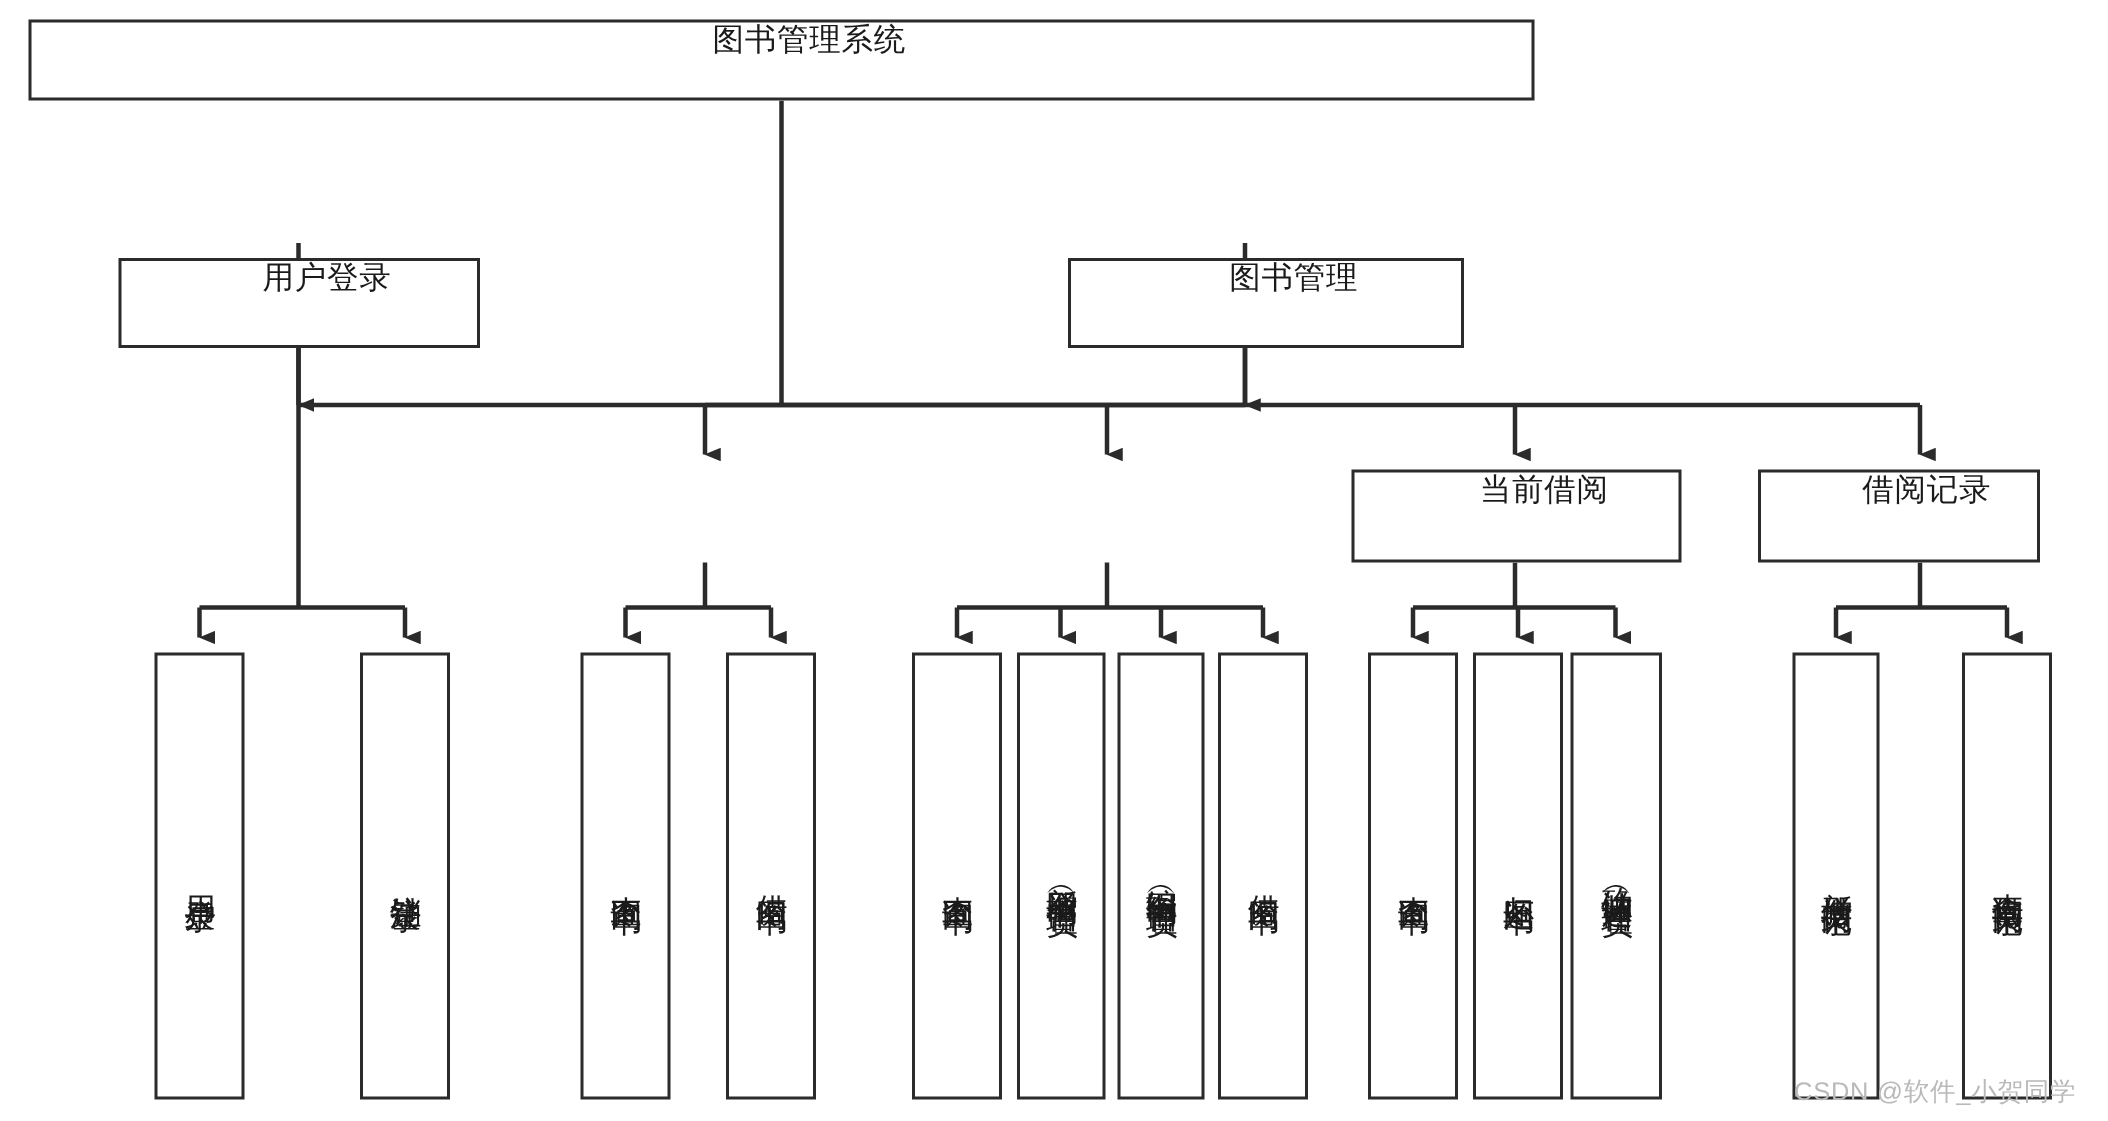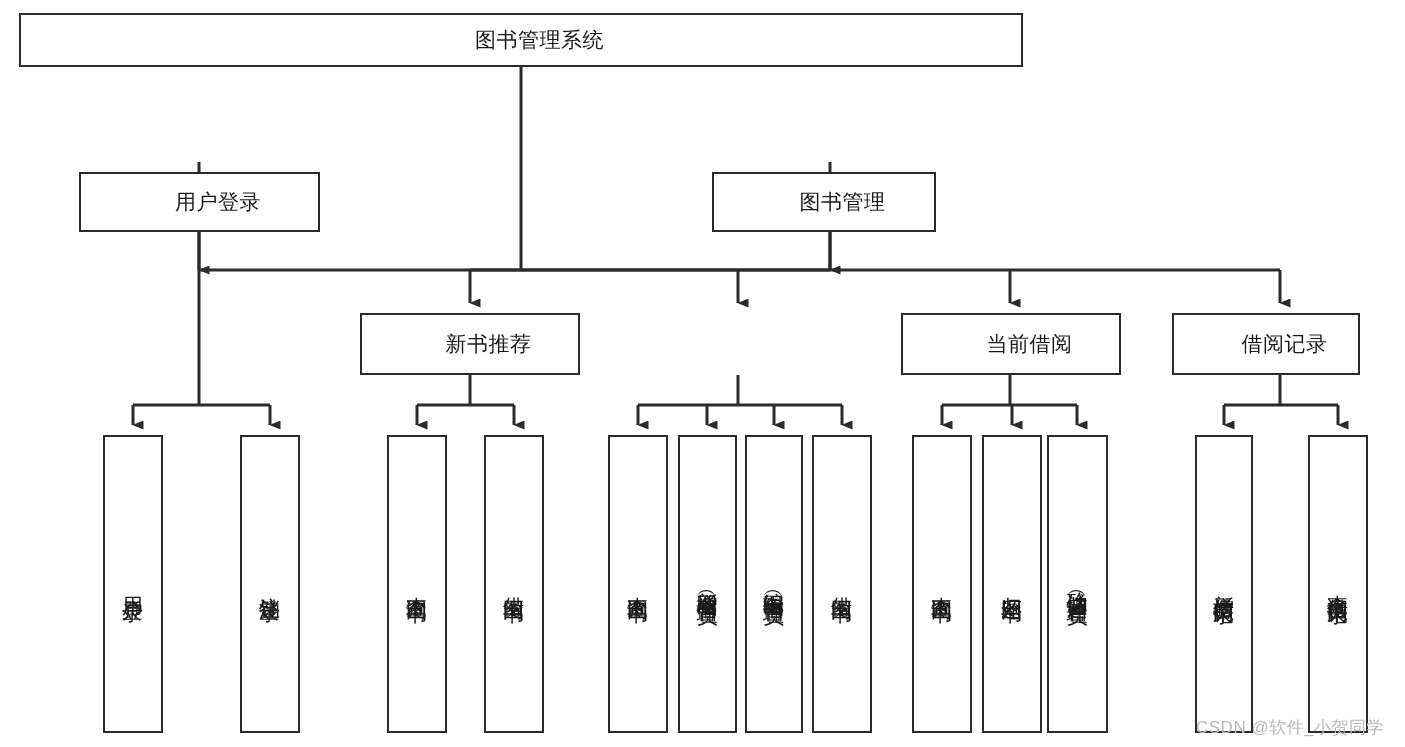--- a/index.html
+++ b/index.html
@@ -23,21 +23,20 @@
     top: 0;
     width: 1405px;
     height: 747px;
   }
   .node-box {
     position: absolute;
     box-sizing: border-box;
     border: 2px solid #2b2b2b;
     background: #ffffff;
     display: flex;
-    align-items: center;
     justify-content: center;
     color: #1a1a1a;
     padding-left: 37px;
   }
   .node-label {
     font-size: 21px;
     line-height: 1.15;
     white-space: nowrap;
     color: #1a1a1a;
     letter-spacing: 0.5px;
@@ -124,27 +123,24 @@
     </g>
   </svg>
 
   <div class="node-box" id="node-root" style="left: 19px; top: 13px; width: 1004px; height: 54px;">
     <span class="node-label">图书管理系统</span>
   </div>
 
   <div class="node-box" id="node-l1-0" style="left: 79px; top: 172px; width: 241px; height: 60px;">
     <span class="node-label">用户登录</span>
   </div>
-  <div class="node-box" id="node-l1-1" style="left: 712px; top: 172px; width: 224px; height: 60px;">
+  <div class="node-box" id="node-l1-1" style="left: 712px; top: 172px; width: 264px; height: 60px;">
     <span class="node-label">图书管理</span>
   </div>
 
-  <div class="node-box" id="node-l2-0" style="left: 360px; top: 313px; width: 220px; height: 62px;">
-    <span class="node-label">新书推荐</span>
-  </div>
   <div class="node-box" id="node-l2-2" style="left: 901px; top: 313px; width: 220px; height: 62px;">
     <span class="node-label">当前借阅</span>
   </div>
   <div class="node-box" id="node-l2-3" style="left: 1172px; top: 313px; width: 188px; height: 62px;">
     <span class="node-label">借阅记录</span>
   </div>
 
   <div class="node-box vertical" id="node-leaf-0" style="left: 103px; top: 435px; width: 60px; height: 298px;">
     <span class="node-label">用户登录</span>
   </div>

